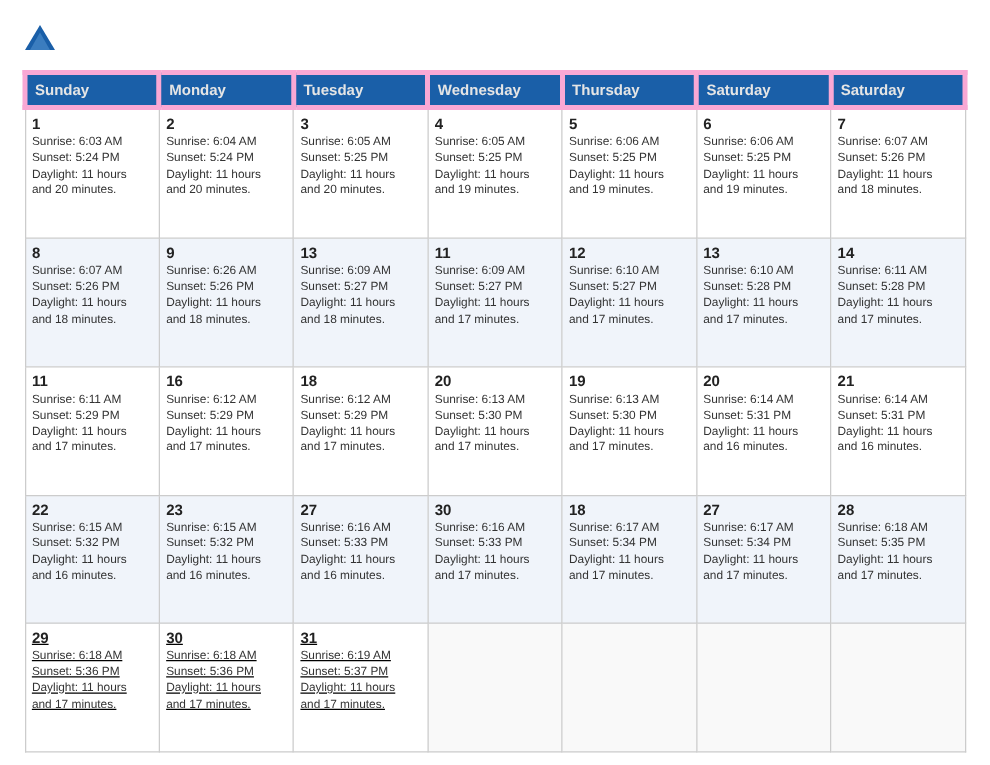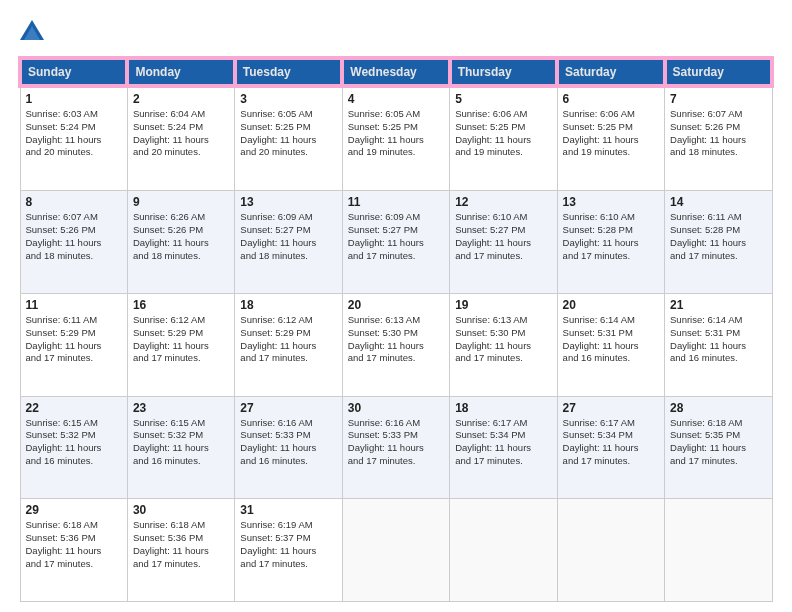--- a/index.html
+++ b/index.html
@@ -99,21 +99,21 @@
       font-size: 9.5px;
       line-height: 1.35;
     }
     .empty-cell {
       background: #f9f9f9 !important;
     }
     .week-row-1 td { background: #fff; }
     .week-row-2 td { background: #e8eef7; }
     .week-row-3 td { background: #fff; }
     .week-row-4 td { background: #e8eef7; }
-    .week-row-5 td { background: #fff; }
+    .week-row-5 td { background: #fff; text-decoration: underline; }
   </style>
 </head>
 <body>
 
 <div class="page">
   <div class="header">
     <div class="logo">
       <svg class="logo-icon" viewBox="0 0 28 28">
         <polygon points="14,2 26,22 2,22" fill="#1a5fa8"></polygon>
         <polygon points="14,8 22,22 6,22" fill="#5b9bd5" opacity="0.5"></polygon>

